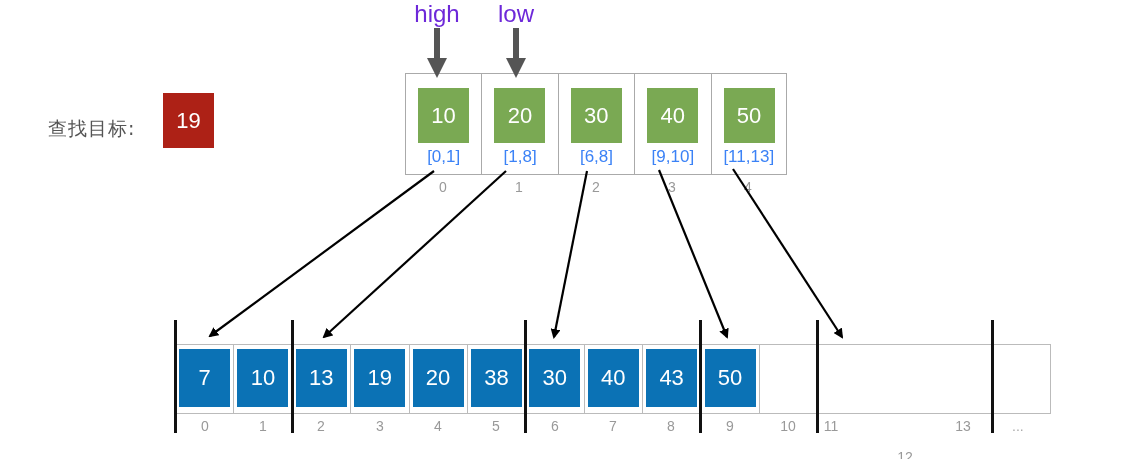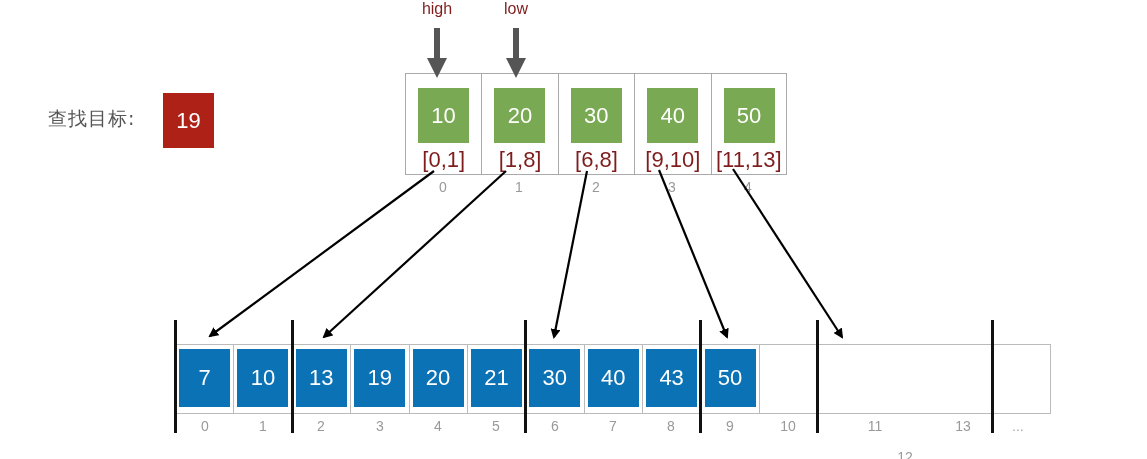--- a/index.html
+++ b/index.html
@@ -1,31 +1,31 @@
 <!DOCTYPE html>
 <html><head>
 <meta charset="utf-8">
 <style>
   html, body { margin: 0; padding: 0; background: #ffffff; }
   body { width: 1147px; height: 459px; position: relative; overflow: hidden;
          font-family: "Liberation Sans", "DejaVu Sans", sans-serif; }
   .abs { position: absolute; }
-  .target-label { left: 48px; top: 106px; font-size: 19px; color: #555555; letter-spacing: 1px;
+  .target-label { left: 48px; top: 116px; font-size: 19px; color: #555555; letter-spacing: 1px;
                   font-family: "DejaVu Sans", sans-serif; }
   .target-box { left: 163px; top: 93px; width: 51px; height: 55px; background: #ad2116;
                 color: #fff; font-size: 22px; display: flex; align-items: center; justify-content: center; }
-  .ptr-label { font-size: 16px; color: #7f1d1d; text-align: center; width: 60px; top: 0px; }
+  .ptr-label { font-size: 24px; color: #6d28d9; text-align: center; width: 60px; top: 0px; }
   .index-row { left: 405px; top: 73px; width: 382px; height: 100px; border-top: 1px solid #aaaaaa;
                border-bottom: 1px solid #aaaaaa; display: flex; }
   .index-cell { width: 76.4px; height: 100px; border-left: 1px solid #aaaaaa; box-sizing: border-box;
                 position: relative; }
   .index-cell:last-child { border-right: 1px solid #aaaaaa; }
   .green-box { position: absolute; left: 12px; top: 14px; width: 51px; height: 55px; background: #7aa953;
                color: #fff; font-size: 22px; display: flex; align-items: center; justify-content: center; }
-  .range { position: absolute; left: -4px; right: -4px; top: 73px; text-align: center; font-size: 22px; color: #7f1d1d; }
+  .range { position: absolute; left: -4px; right: -4px; top: 73px; text-align: center; font-size: 17px; color: #3b82f6; }
   .idx-num { position: absolute; top: 179px; width: 76px; text-align: center; font-size: 14px; color: #999999; }
   .data-row { left: 175px; top: 344px; width: 875px; height: 68px; border-top: 1px solid #bbbbbb;
               border-bottom: 1px solid #bbbbbb; border-right: 1px solid #bbbbbb; display: flex; }
   .data-cell { width: 58.4px; height: 68px; border-left: 1px solid #bbbbbb; box-sizing: border-box; position: relative; }
   .blue-box { position: absolute; left: 3px; top: 4px; width: 51px; height: 58px; background: #0b72b5;
               color: #fff; font-size: 22px; display: flex; align-items: center; justify-content: center; }
   .data-idx { position: absolute; top: 418px; width: 58px; text-align: center; font-size: 14px; color: #999999; }
   .block-sep { position: absolute; top: 320px; width: 3px; height: 113px; background: #111111; }
   .ellipsis { left: 1012px; top: 418px; font-size: 14px; color: #aaaaaa; }
   svg.overlay { position: absolute; left: 0; top: 0; }
@@ -78,21 +78,21 @@
   <div class="data-cell">
       <div class="blue-box">13</div>
     </div>
   <div class="data-cell">
       <div class="blue-box">19</div>
     </div>
   <div class="data-cell">
       <div class="blue-box">20</div>
     </div>
   <div class="data-cell">
-      <div class="blue-box">21</div>
+      <div class="blue-box">38</div>
     </div>
   <div class="data-cell">
       <div class="blue-box">30</div>
     </div>
   <div class="data-cell">
       <div class="blue-box">40</div>
     </div>
   <div class="data-cell">
       <div class="blue-box">43</div>
     </div>
@@ -106,21 +106,21 @@
 <div class="abs data-idx" style="left:234px;">1</div>
 <div class="abs data-idx" style="left:292px;">2</div>
 <div class="abs data-idx" style="left:351px;">3</div>
 <div class="abs data-idx" style="left:409px;">4</div>
 <div class="abs data-idx" style="left:467px;">5</div>
 <div class="abs data-idx" style="left:526px;">6</div>
 <div class="abs data-idx" style="left:584px;">7</div>
 <div class="abs data-idx" style="left:642px;">8</div>
 <div class="abs data-idx" style="left:701px;">9</div>
 <div class="abs data-idx" style="left:759px;">10</div>
-<div class="abs data-idx" style="left:817px;padding-left:29px;">11</div>
+<div class="abs data-idx" style="left:773px;padding-left:29px;">11</div>
 <div class="abs data-idx" style="left:876px;margin-top:31px;">12</div>
 <div class="abs data-idx" style="left:934px;">13</div>
 <div class="abs ellipsis">...</div>
 
 <div class="block-sep" style="left:174px;"></div>
 <div class="block-sep" style="left:291px;"></div>
 <div class="block-sep" style="left:524px;"></div>
 <div class="block-sep" style="left:699px;"></div>
 <div class="block-sep" style="left:816px;"></div>
 <div class="block-sep" style="left:991px;"></div>

